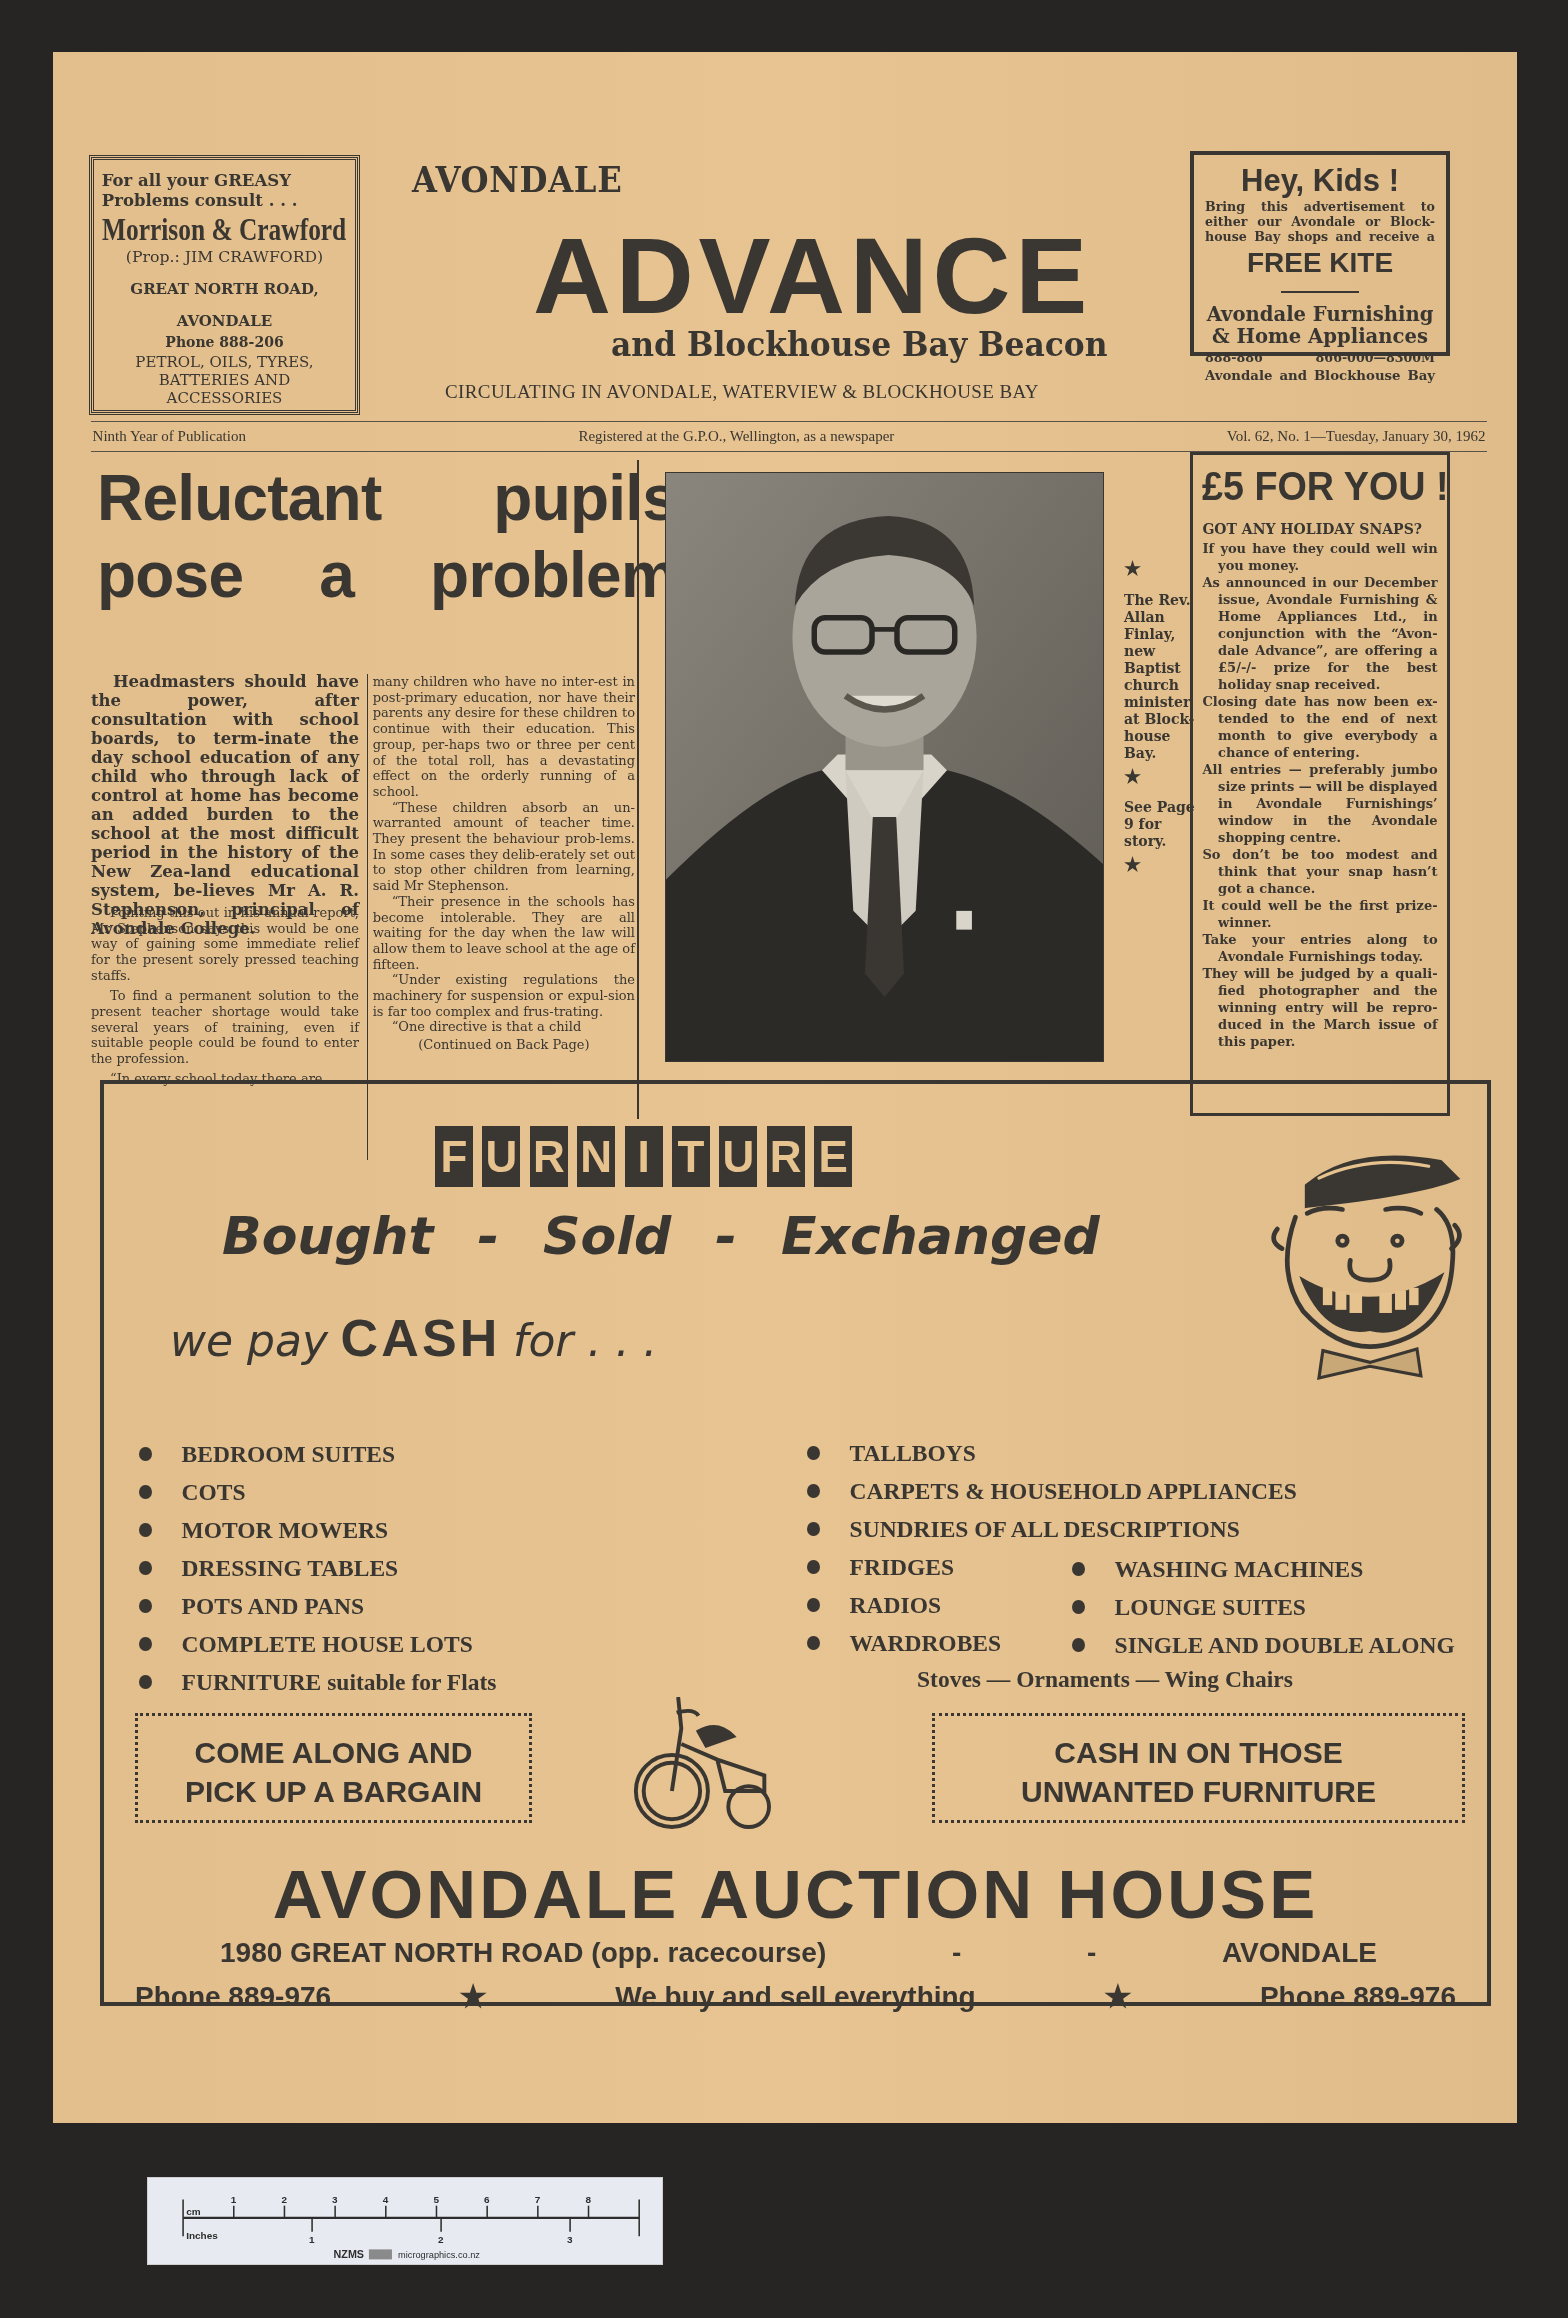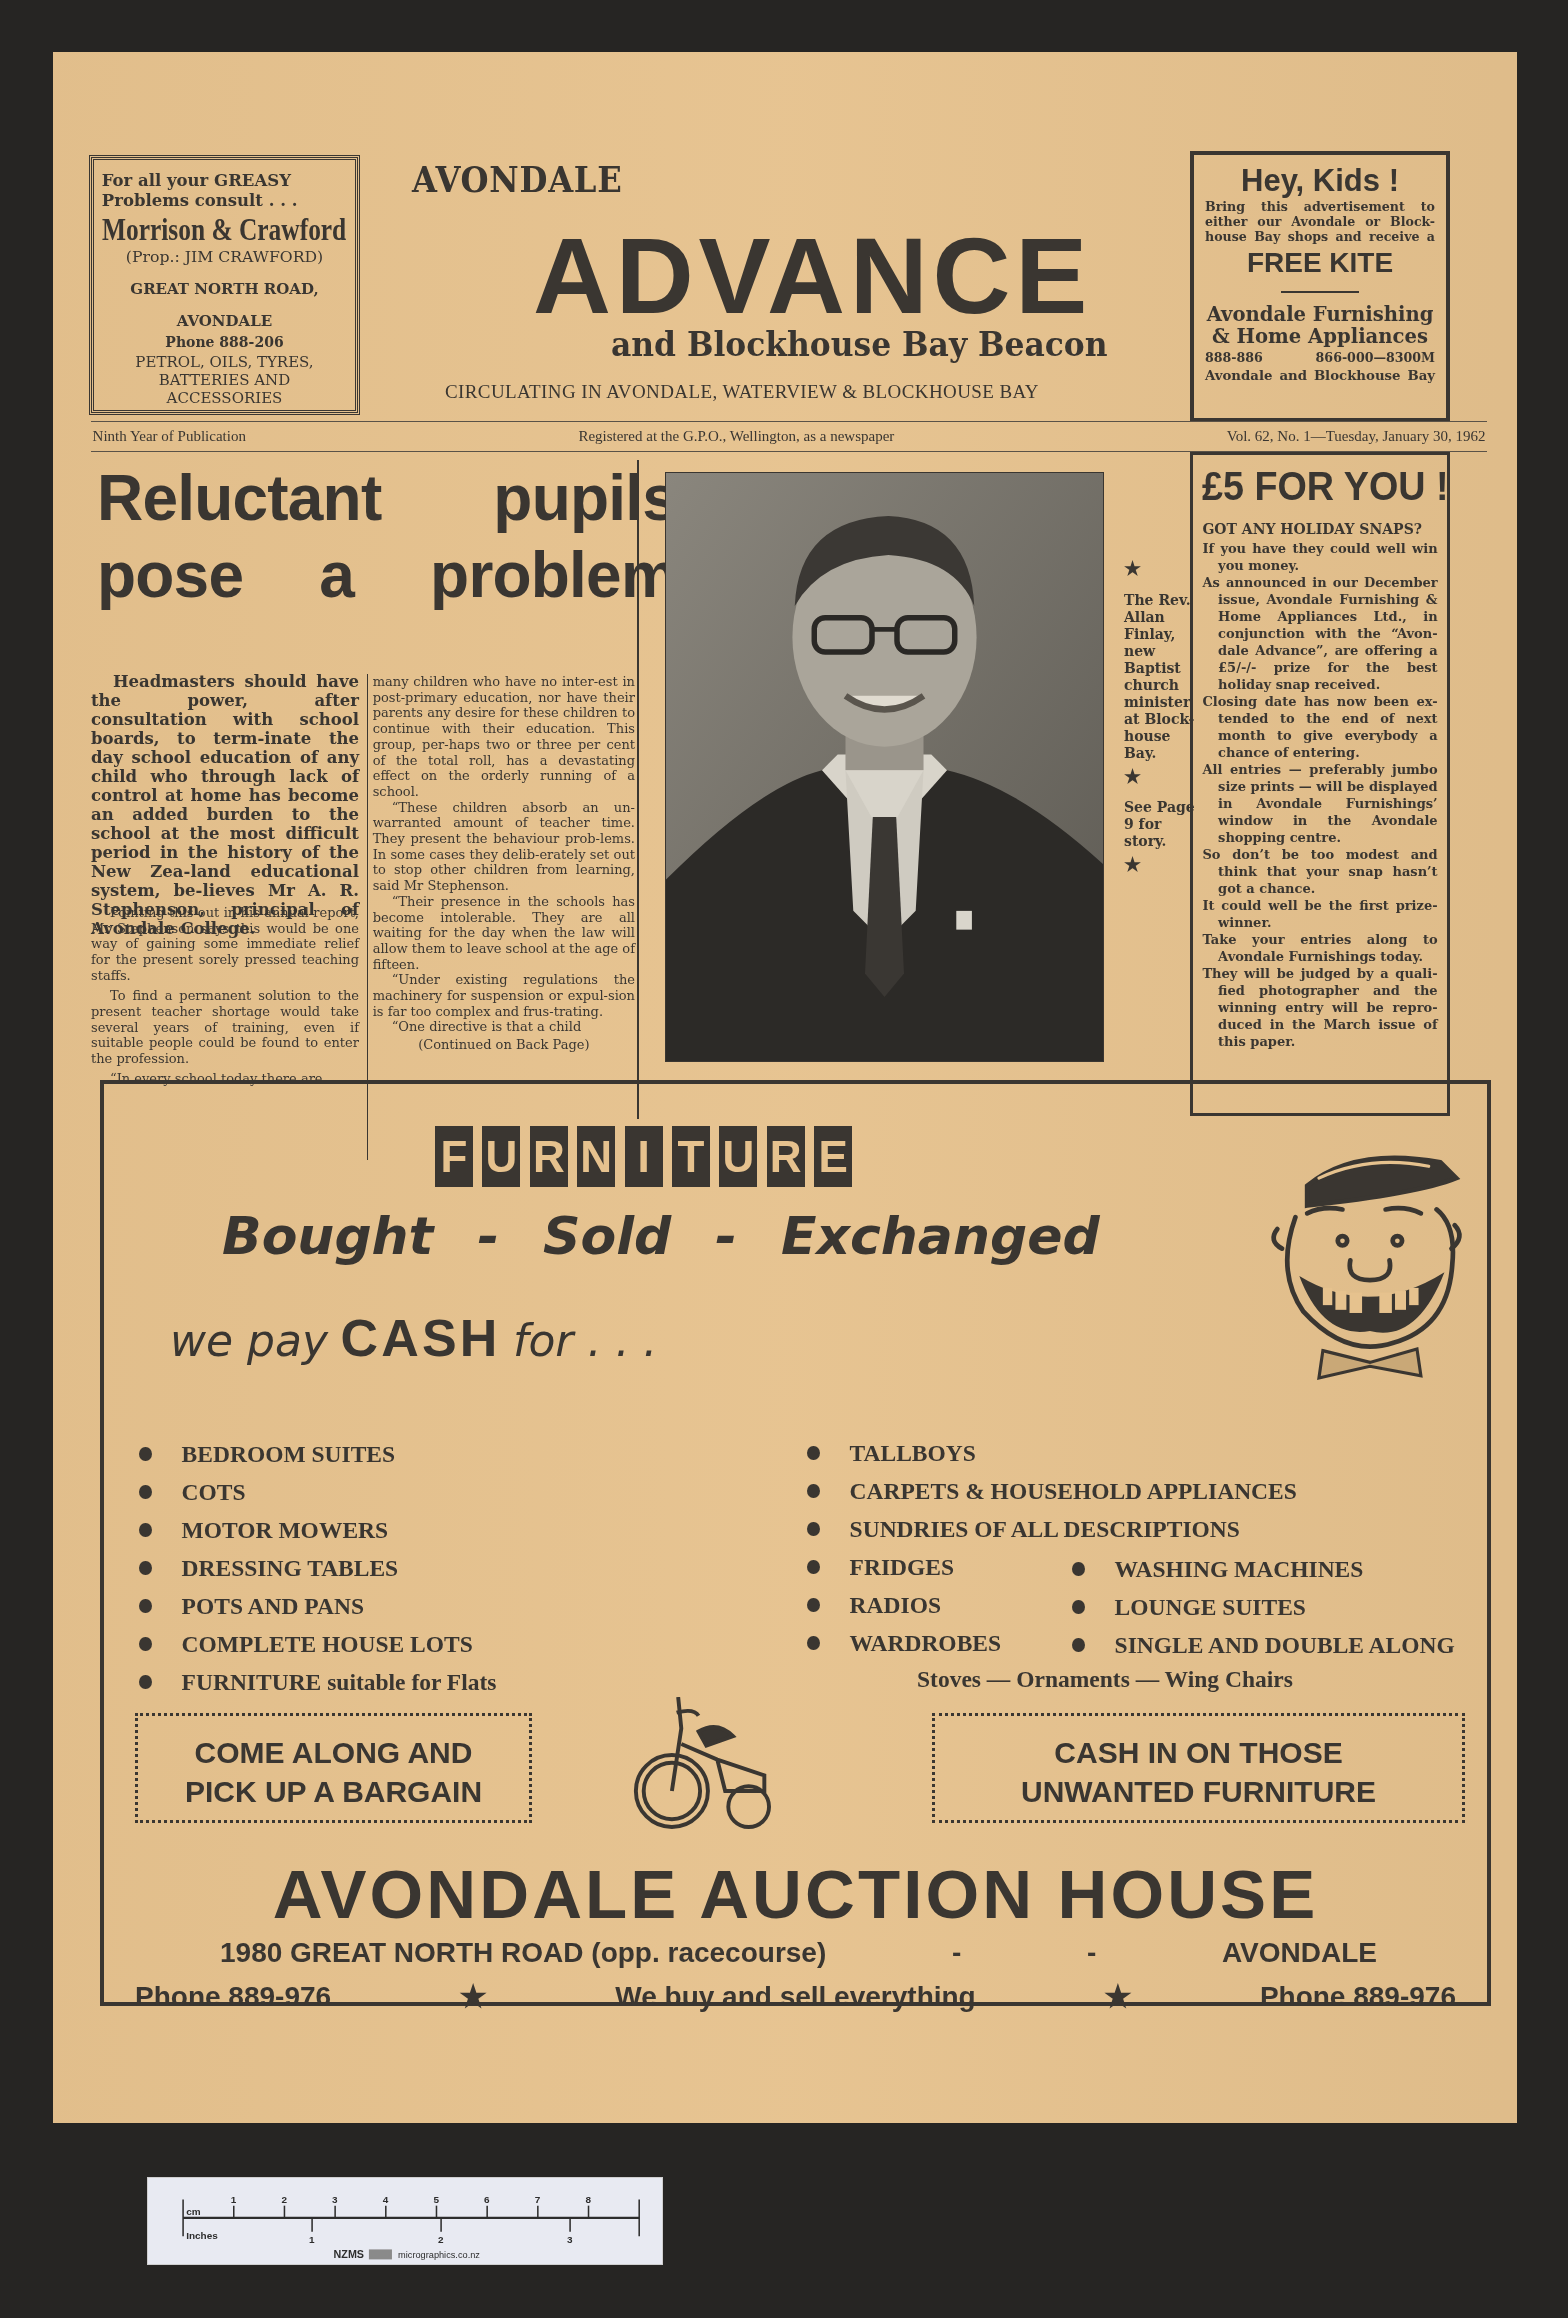--- a/index.html
+++ b/index.html
@@ -15,21 +15,21 @@
   
   .ear { position: absolute; border: 3.1px double #3a3631; outline: 1.6px solid #3a3631; outline-offset: 1.6px; text-align: center; }
   .ear-left { left: 38px; top: 105px; width: 267px; height: 256px; padding: 11px 7.8px; }
   .ear-left .l1, .ear-left .l2 { font-family: "DejaVu Serif", serif; font-weight: bold; font-size: 16.5px; text-align: left; line-height: 20.4px; }
   .ear-left .brand { font-family: "Liberation Serif", serif; font-weight: bold; font-size: 31px; line-height: 35px; transform: scaleX(0.82); transform-origin: left center; white-space: nowrap; text-align: left; }
   .ear-left .prop { font-size: 15.7px; line-height: 20.4px; }
   .ear-left .addr { font-weight: bold; font-size: 15px; line-height: 19px; margin-top: 13px; }
   .ear-left .phone { font-weight: bold; font-size: 14px; line-height: 22px; }
   .ear-left .serv { font-size: 15px; line-height: 18px; }
 
-  .ear-right { left: 1137px; top: 99px; width: 260px; height: 271px; border: 4.7px solid #3a3631; outline: none; padding: 7.8px 11px; }
+  .ear-right { left: 1137px; top: 99px; width: 260px; height: 205px; border: 4.7px solid #3a3631; outline: none; padding: 7.8px 11px; }
   .ear-right .hey { font-family: "Liberation Sans", sans-serif; font-weight: bold; font-size: 31px; line-height: 36px; }
   .ear-right .bring { font-weight: bold; font-size: 12.6px; line-height: 15px; text-align: justify; text-align-last: justify; }
   .ear-right .kite { font-family: "Liberation Sans", sans-serif; font-weight: bold; font-size: 28px; line-height: 38px; }
   .ear-right .rule { width: 78px; height: 1.6px; background: #3a3631; margin: 9.4px auto 11px; }
   .ear-right .firm { font-family: "DejaVu Serif", serif; font-weight: bold; font-size: 19.6px; line-height: 22px; }
   .ear-right .phones { display: flex; justify-content: space-between; font-weight: bold; font-size: 12.6px; line-height: 19px; }
   .ear-right .loc { font-weight: bold; font-size: 13.3px; line-height: 17px; display: flex; justify-content: space-between; }
 
   .mast-avondale { position: absolute; left: 359px; top: 107px; font-family: "DejaVu Serif", serif; font-weight: bold; font-size: 35px; letter-spacing: 0.8px; transform: scaleX(0.92); transform-origin: left; }
   .mast-advance { position: absolute; left: 480px; top: 173px; font-family: "Liberation Sans", sans-serif; font-weight: bold; font-size: 108px; letter-spacing: 4.7px; line-height: 102px; }

